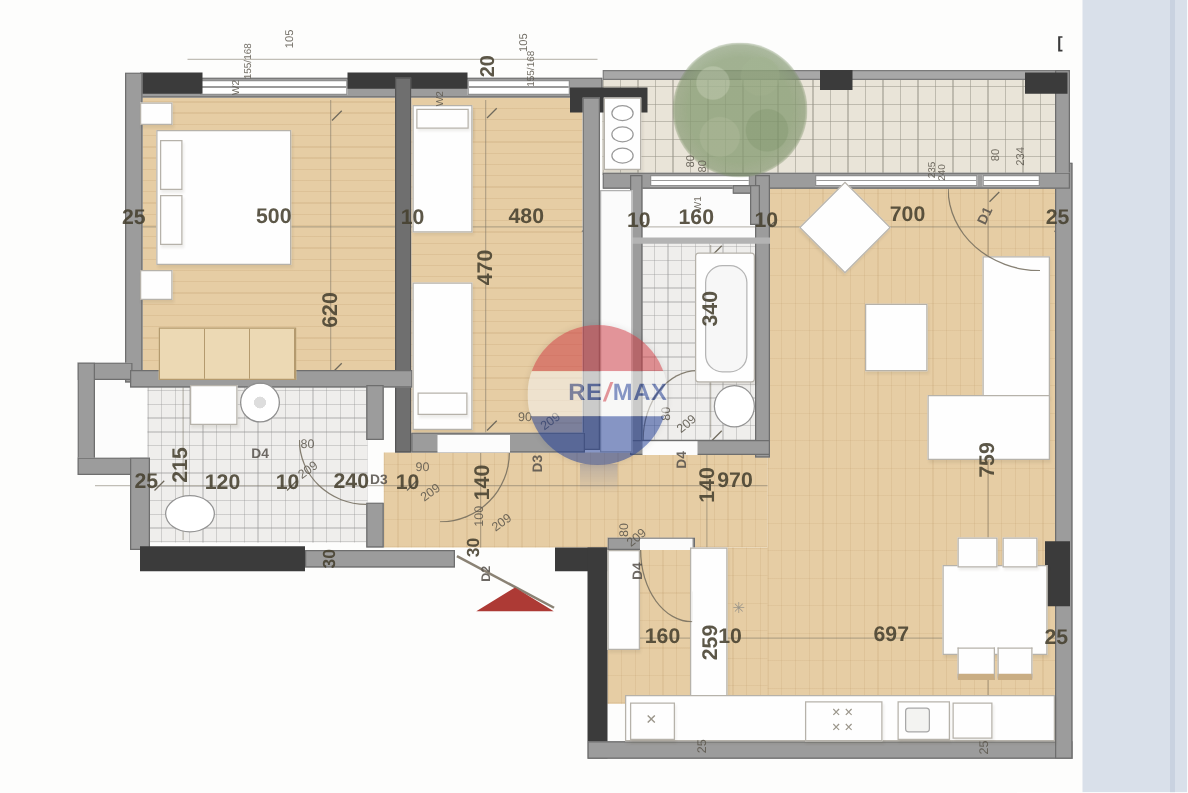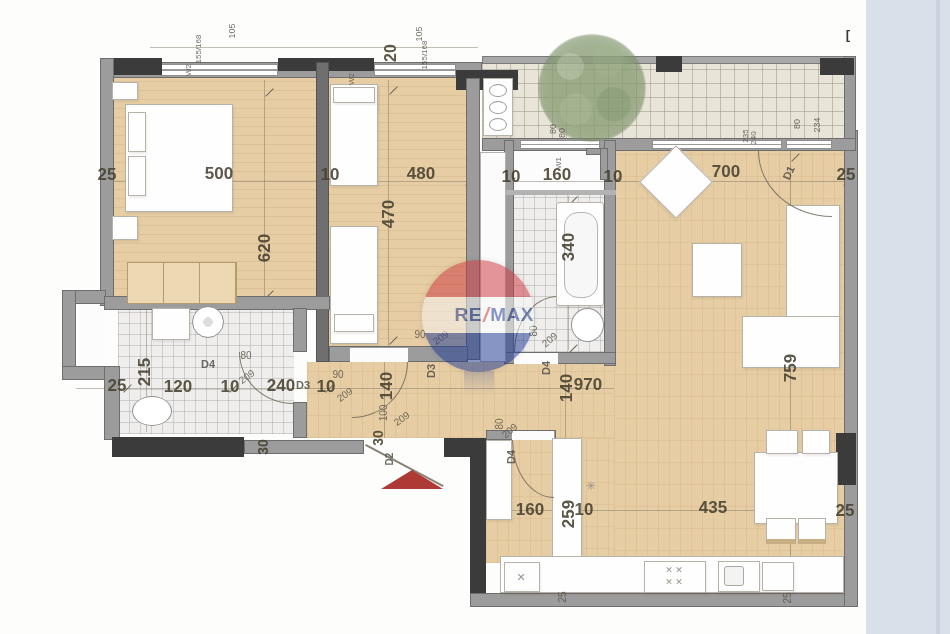--- a/index.html
+++ b/index.html
@@ -235,21 +235,21 @@
       <span class="lb lb-dim" style="left: 281px; top: 385px; font-size: 17px; transform: translate(-50%, -50%) rotate(0deg);">240</span>
       <span class="lb lb-dim" style="left: 326px; top: 386px; font-size: 17px; transform: translate(-50%, -50%) rotate(0deg);">10</span>
       <span class="lb lb-dim" style="left: 386px; top: 386px; font-size: 17px; transform: translate(-50%, -50%) rotate(-90deg);">140</span>
       <span class="lb lb-dim" style="left: 588px; top: 384px; font-size: 17px; transform: translate(-50%, -50%) rotate(0deg);">970</span>
       <span class="lb lb-dim" style="left: 566px; top: 388px; font-size: 17px; transform: translate(-50%, -50%) rotate(-90deg);">140</span>
       <span class="lb lb-dim" style="left: 790px; top: 368px; font-size: 17px; transform: translate(-50%, -50%) rotate(-90deg);">759</span>
       <span class="lb lb-dim" style="left: 845px; top: 510px; font-size: 17px; transform: translate(-50%, -50%) rotate(0deg);">25</span>
       <span class="lb lb-dim" style="left: 530px; top: 509px; font-size: 17px; transform: translate(-50%, -50%) rotate(0deg);">160</span>
       <span class="lb lb-dim" style="left: 568px; top: 514px; font-size: 17px; transform: translate(-50%, -50%) rotate(-90deg);">259</span>
       <span class="lb lb-dim" style="left: 584px; top: 509px; font-size: 17px; transform: translate(-50%, -50%) rotate(0deg);">10</span>
-      <span class="lb lb-dim" style="left: 713px; top: 507px; font-size: 17px; transform: translate(-50%, -50%) rotate(0deg);">435</span>
+      <span class="lb lb-dim" style="left: 713px; top: 507px; font-size: 17px; transform: translate(-50%, -50%) rotate(0deg);">697</span>
       <span class="lb lb-dim" style="left: 263px; top: 447px; font-size: 14px; transform: translate(-50%, -50%) rotate(-90deg);">30</span>
       <span class="lb lb-dim" style="left: 378px; top: 438px; font-size: 14px; transform: translate(-50%, -50%) rotate(-90deg);">30</span>
       <span class="lb lb-dim" style="left: 391px; top: 53px; font-size: 16px; transform: translate(-50%, -50%) rotate(-90deg);">20</span>
       <span class="lb lb-small" style="left: 232px; top: 31px; font-size: 9px; transform: translate(-50%, -50%) rotate(-90deg);">105</span>
       <span class="lb lb-small" style="left: 419px; top: 34px; font-size: 9px; transform: translate(-50%, -50%) rotate(-90deg);">105</span>
       <span class="lb lb-small" style="left: 199px; top: 49px; font-size: 8px; transform: translate(-50%, -50%) rotate(-90deg);">155/168</span>
       <span class="lb lb-small" style="left: 425px; top: 55px; font-size: 8px; transform: translate(-50%, -50%) rotate(-90deg);">155/168</span>
       <span class="lb lb-small" style="left: 189px; top: 70px; font-size: 8px; transform: translate(-50%, -50%) rotate(-90deg);">W2</span>
       <span class="lb lb-small" style="left: 352px; top: 79px; font-size: 8px; transform: translate(-50%, -50%) rotate(-90deg);">W2</span>
       <span class="lb lb-small" style="left: 559px; top: 163px; font-size: 8px; transform: translate(-50%, -50%) rotate(-90deg);">W1</span>

